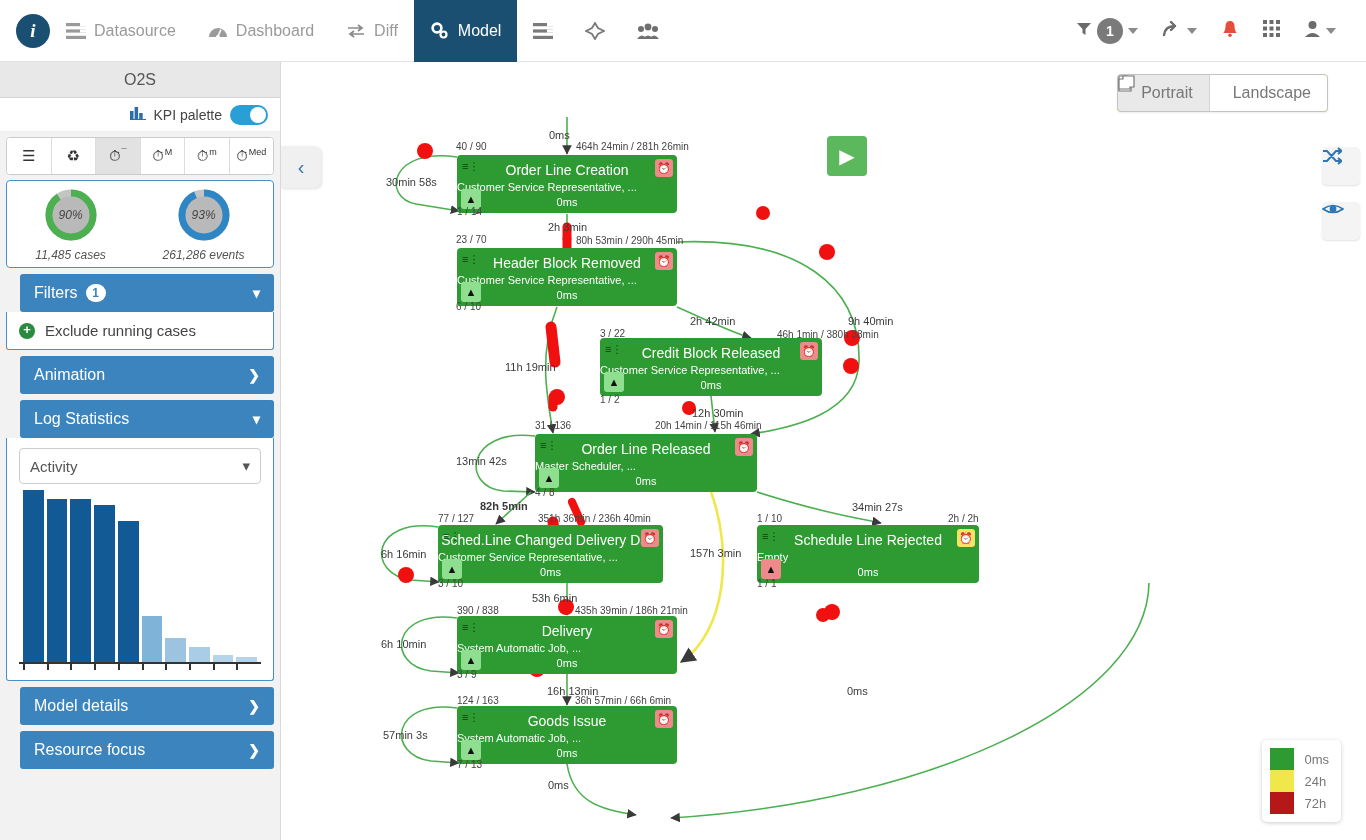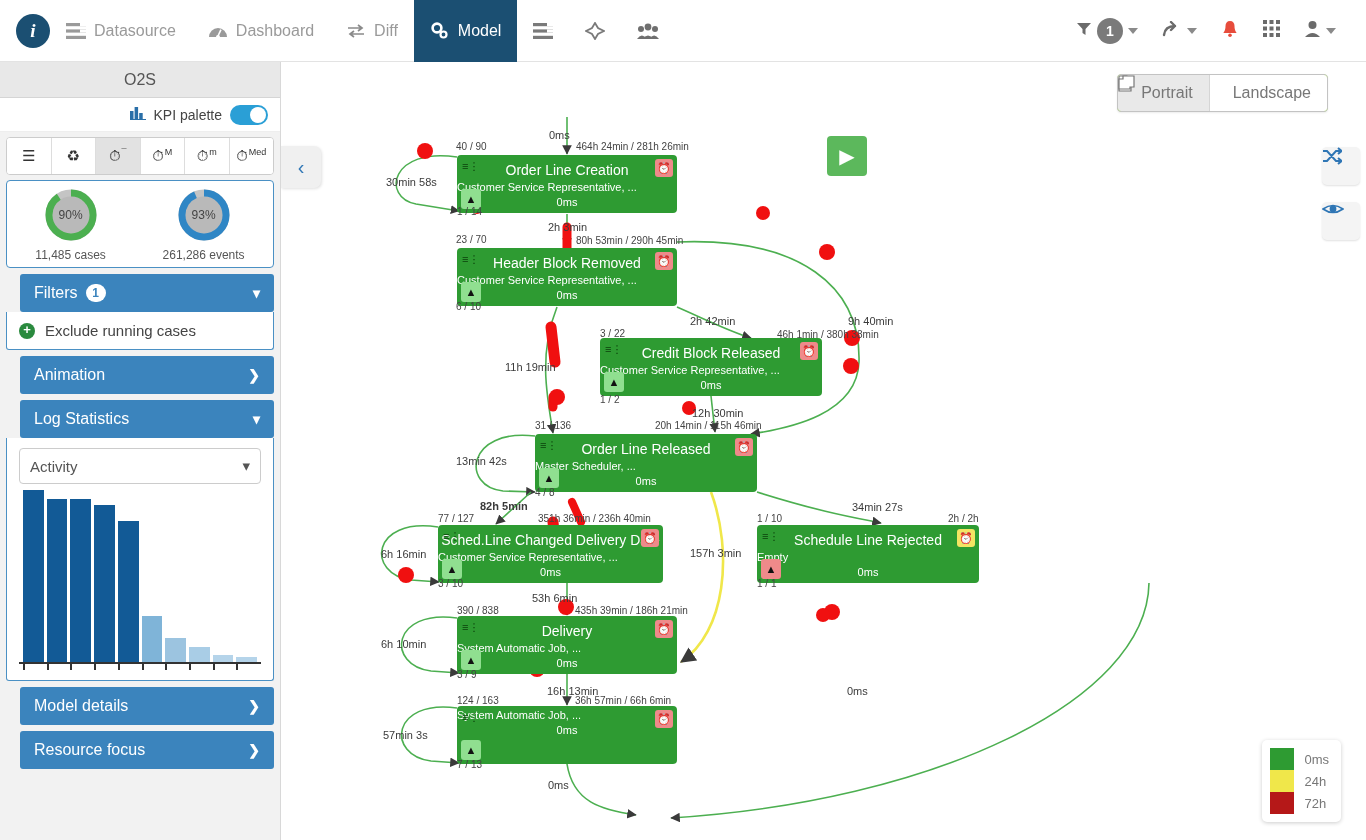--- a/index.html
+++ b/index.html
@@ -76,21 +76,21 @@
     border-right: 1px solid #ddd; cursor: pointer; background: #fff;
     font-size: 15px; color: #333; position: relative;
   }
   .btn-group .gbtn:last-child { border-right: none; }
   .btn-group .gbtn.active { background: #e2e2e2; }
   .sup { font-size: 9px; vertical-align: super; margin-left: 1px; }
 
   .kpi-card {
     margin: 4px 6px; background: #fff; border: 1px solid #4a90c4;
     border-radius: 4px; height: 88px; display: flex;
-    align-items: center; justify-content: space-around;
+    align-items: center; justify-content: space-around; font-style: italic;
   }
   .donut-wrap { text-align: center; }
   .donut { position: relative; width: 58px; height: 58px; margin: 0 auto; }
   .donut svg { transform: rotate(-90deg); }
   .donut .pct {
     position: absolute; inset: 0; display: flex; align-items: center;
     justify-content: center; font-size: 12px; color: #444;
   }
   .donut-lbl { font-size: 12px; color: #555; margin-top: 4px; }
 
@@ -610,20 +610,21 @@
         <div class="ico-br"></div>
         <div class="nm">Delivery</div>
         <div class="res">System Automatic Job, ...</div>
         <div class="dur">0ms</div>
       </div>
       <div class="node" style="left: 176px; top: 644px; width: 220px; height: 58px; background: rgb(46, 155, 50);">
         <div class="ico-tl">≡⋮</div>
         <div class="ico-tr" style="background:#ef8a8a">⏰</div>
         <div class="ico-bl" style="background:#90df90">▲</div>
         <div class="ico-br"></div>
+        <div class="nm">Goods Issue</div>
         <div class="res">System Automatic Job, ...</div>
         <div class="dur">0ms</div>
       </div>
     </div>
   <div id="elabels">
       <div class="elabel" style="left: 268px; top: 67px;">0ms</div>
       <div class="elabel sm" style="left: 295px; top: 79px;">464h 24min / 281h 26min</div>
       <div class="elabel sm" style="left: 175px; top: 79px;">40 / 90</div>
       <div class="elabel" style="left: 105px; top: 114px;">30min 58s</div>
       <div class="elabel sm" style="left: 176px; top: 144px;">1 / 14</div>

